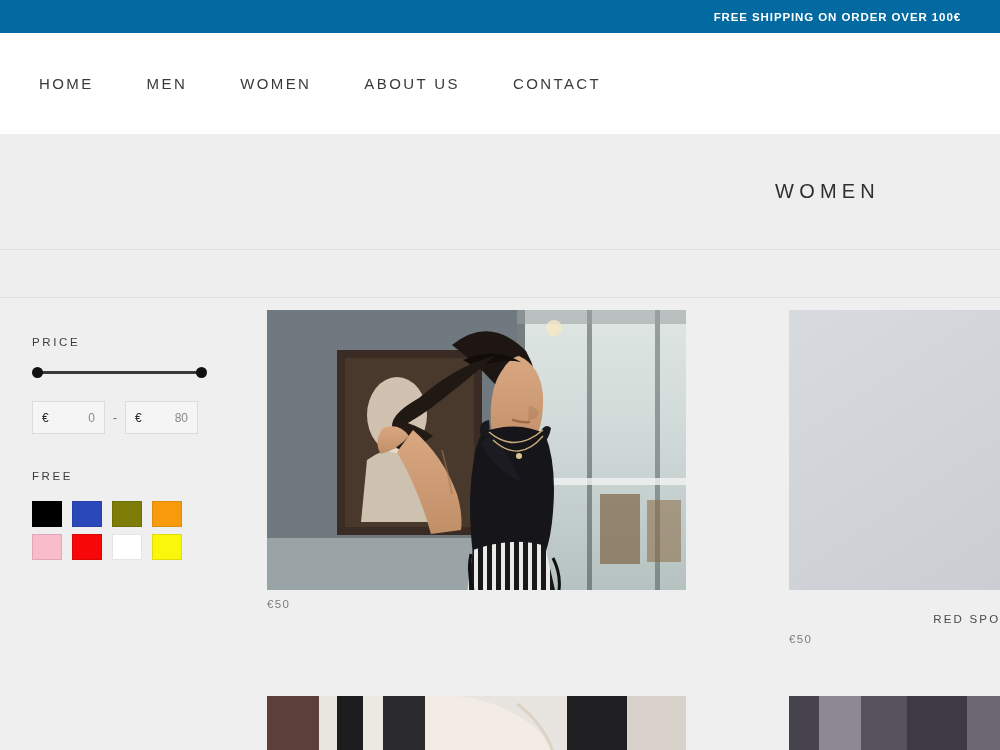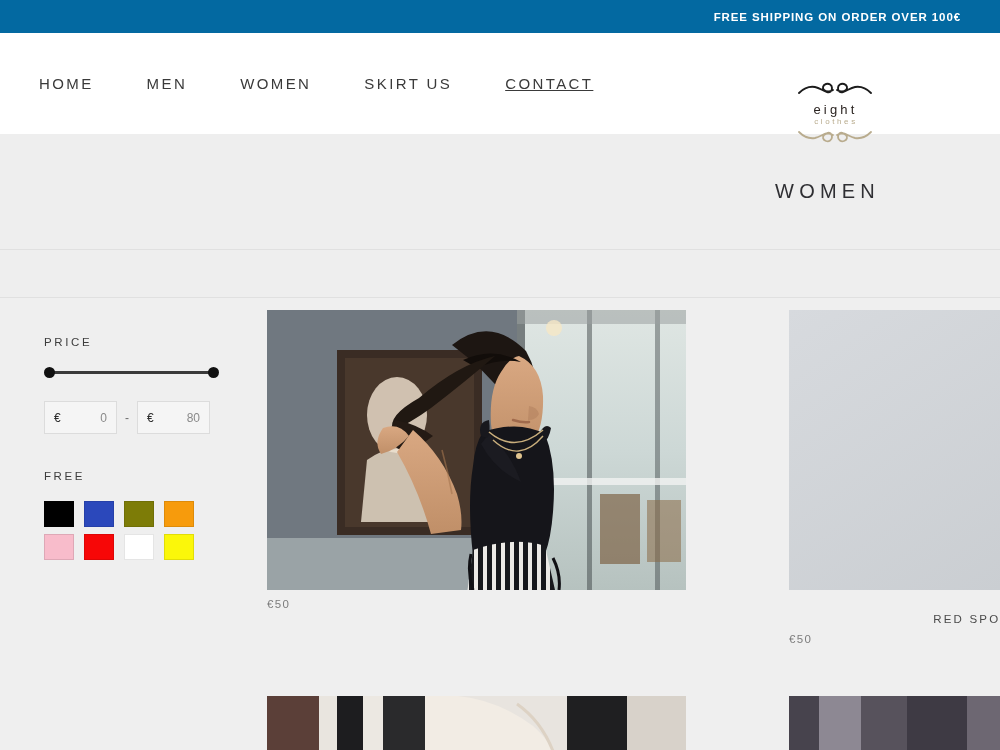--- a/index.html
+++ b/index.html
@@ -46,21 +46,21 @@
   .nav-link {
     font-size: 15px;
     letter-spacing: 2.4px;
     color: #3a3a3a;
     text-decoration: none;
     padding: 6px 0;
     margin-right: 53px;
     white-space: nowrap;
     cursor: pointer;
   }
-  .nav-link:last-child { margin-right: 16px; text-decoration: underline; }
+  .nav-link:last-child { margin-right: 16px; }
 
   .brand-logo {
     position: absolute;
     left: 795px;
     top: 50px;
     width: 80px;
     height: 62px;
     display: flex;
     flex-direction: column;
     align-items: center;
@@ -112,21 +112,21 @@
   .content-area {
     display: flex;
     background: #efefef;
     height: 452px;
   }
 
   
   .filter-sidebar {
     width: 267px;
     flex: 0 0 267px;
-    padding: 38px 0 0 44px;
+    padding: 38px 0 0 32px;
   }
   .filter-heading {
     font-size: 11.5px;
     letter-spacing: 2.6px;
     color: #3d3d3d;
     margin-bottom: 19px;
   }
 
   .price-slider {
     position: relative;
@@ -241,40 +241,24 @@
 
 <div class="announce-bar">
   <span class="announce-text">FREE SHIPPING ON ORDER OVER 100€</span>
 </div>
 
 <header class="site-header">
   <nav class="main-nav">
     <a class="nav-link">HOME</a>
     <a class="nav-link">MEN</a>
     <a class="nav-link">WOMEN</a>
-    <a class="nav-link">SKIRT US</a>
+    <a class="nav-link">ABOUT US</a>
     <a class="nav-link">CONTACT</a>
   </nav>
 
-  <div class="brand-logo">
-    <span class="flourish">
-      <svg width="76" height="19" viewBox="0 0 76 19">
-        <path d="M2 14 C6 10 12 7 18 8 C23 9 26 12 30 13 C33 14 35 12 35 9 C35 6 32 4 29 5 C26 6 25 9 27 11 C29 13 33 13 36 11
-                 M74 14 C70 10 64 7 58 8 C53 9 50 12 46 13 C43 14 41 12 41 9 C41 6 44 4 47 5 C50 6 51 9 49 11 C47 13 43 13 40 11" fill="none" stroke="#1c1c1c" stroke-width="1.9" stroke-linecap="round"></path>
-      </svg>
-    </span>
-    <span class="logo-word">eight</span>
-    <span class="logo-sub">clothes</span>
-    <span class="flourish">
-      <svg width="76" height="17" viewBox="0 0 76 17">
-        <path d="M2 4 C6 8 12 11 18 10 C23 9 26 6 30 5 C33 4 35 6 35 9 C35 12 32 14 29 13 C26 12 25 9 27 7 C29 5 33 5 36 7
-                 M74 4 C70 8 64 11 58 10 C53 9 50 6 46 5 C43 4 41 6 41 9 C41 12 44 14 47 13 C50 12 51 9 49 7 C47 5 43 5 40 7" fill="none" stroke="#b9ac8e" stroke-width="1.8" stroke-linecap="round"></path>
-      </svg>
-    </span>
-  </div>
 </header>
 
 <div class="category-banner">
   <h1 class="category-title">WOMEN</h1>
 </div>
 
 <div class="toolbar-strip"></div>
 
 <div class="content-area">
 

